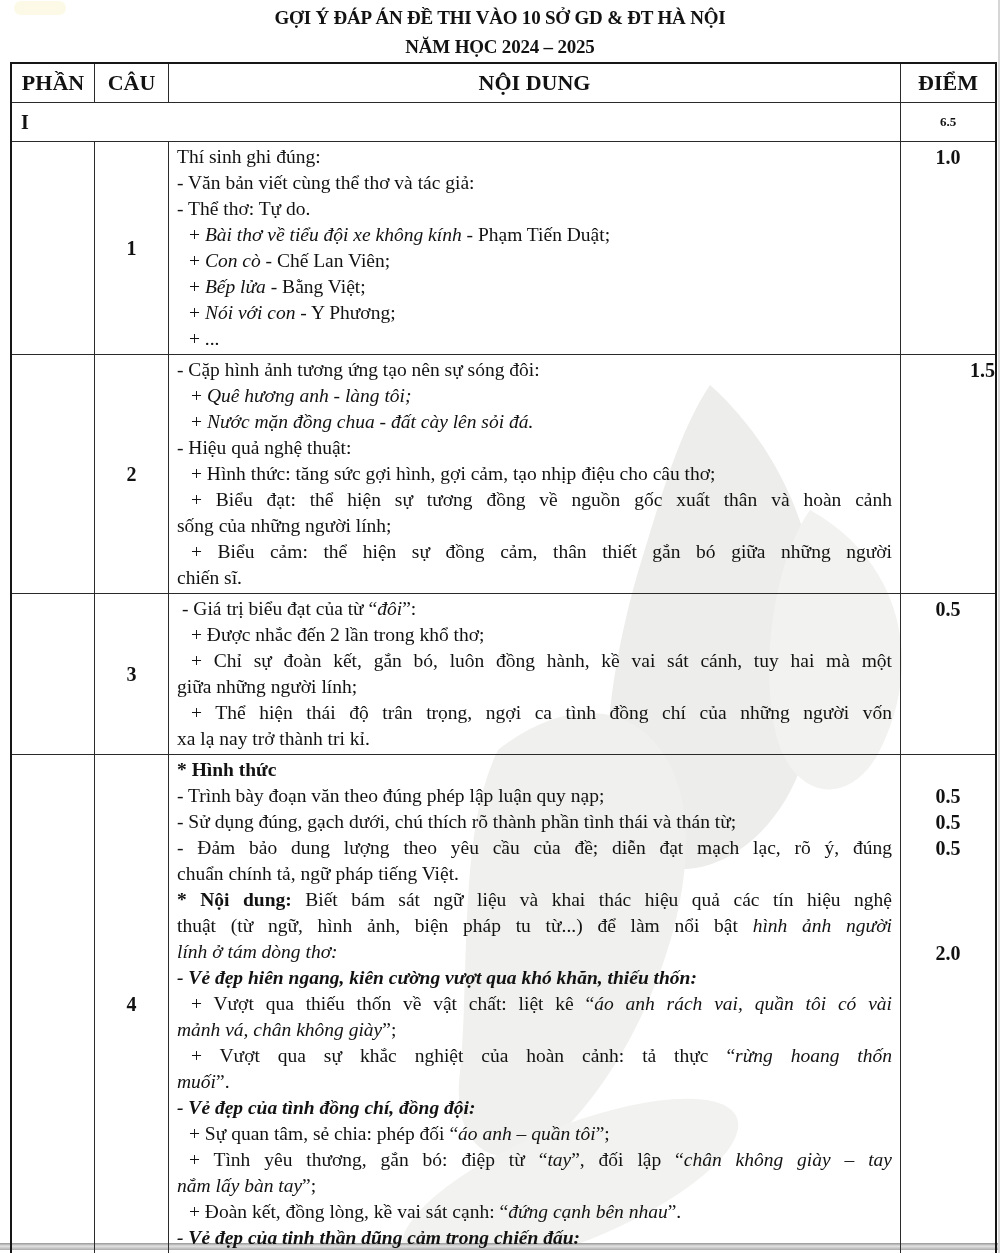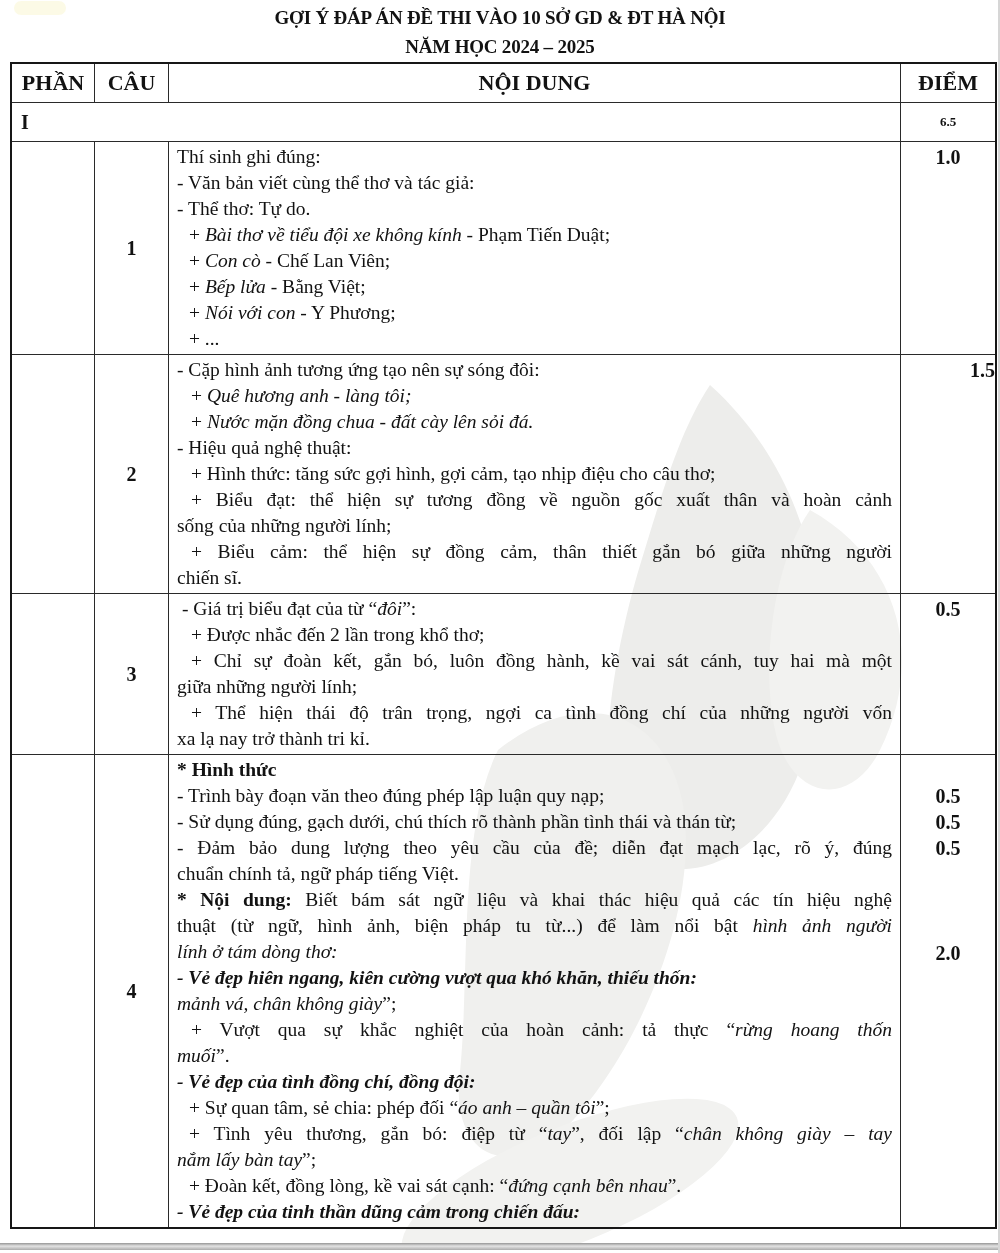--- a/index.html
+++ b/index.html
@@ -167,20 +167,21 @@
           <div class="cell noidung">
             <div class="line"><span class="b">* Hình thức</span></div>
             <div class="line"><span>- Trình bày đoạn văn theo đúng phép lập luận quy nạp;</span></div>
             <div class="line"><span>- Sử dụng đúng, gạch dưới, chú thích rõ thành phần tình thái và thán từ;</span></div>
             <div class="line j"><span>- Đảm bảo dung lượng theo yêu cầu của đề; diễn đạt mạch lạc, rõ ý, đúng</span></div>
             <div class="line"><span>chuẩn chính tả, ngữ pháp tiếng Việt.</span></div>
             <div class="line j"><span class="b">* Nội dung:</span><span> Biết bám sát ngữ liệu và khai thác hiệu quả các tín hiệu nghệ</span></div>
             <div class="line j"><span>thuật (từ ngữ, hình ảnh, biện pháp tu từ...) để làm nổi bật </span><span class="i">hình ảnh người</span></div>
             <div class="line"><span class="i">lính ở tám dòng thơ:</span></div>
             <div class="line"><span class="bi">- Vẻ đẹp hiên ngang, kiên cường vượt qua khó khăn, thiếu thốn:</span></div>
+            <div class="line j" style="padding-left: 14px;"><span>+ Vượt qua thiếu thốn về vật chất: liệt kê “</span><span class="i">áo anh rách vai, quần tôi có vài</span></div>
             <div class="line"><span class="i">mảnh vá, chân không giày</span><span>”;</span></div>
             <div class="line j" style="padding-left: 14px;"><span>+ Vượt qua sự khắc nghiệt của hoàn cảnh: tả thực “</span><span class="i">rừng hoang thốn</span></div>
             <div class="line"><span class="i">muối</span><span>”.</span></div>
             <div class="line"><span class="bi">- Vẻ đẹp của tình đồng chí, đồng đội:</span></div>
             <div class="line" style="padding-left: 12px;"><span>+ Sự quan tâm, sẻ chia: phép đối “</span><span class="i">áo anh – quần tôi</span><span>”;</span></div>
             <div class="line j" style="padding-left: 12px;"><span>+ Tình yêu thương, gắn bó: điệp từ “</span><span class="i">tay</span><span>”, đối lập “</span><span class="i">chân không giày – tay</span></div>
             <div class="line"><span class="i">nắm lấy bàn tay</span><span>”;</span></div>
             <div class="line" style="padding-left: 12px;"><span>+ Đoàn kết, đồng lòng, kề vai sát cạnh: “</span><span class="i">đứng cạnh bên nhau</span><span>”.</span></div>
             <div class="line"><span class="bi">- Vẻ đẹp của tinh thần dũng cảm trong chiến đấu:</span></div>
           </div>

